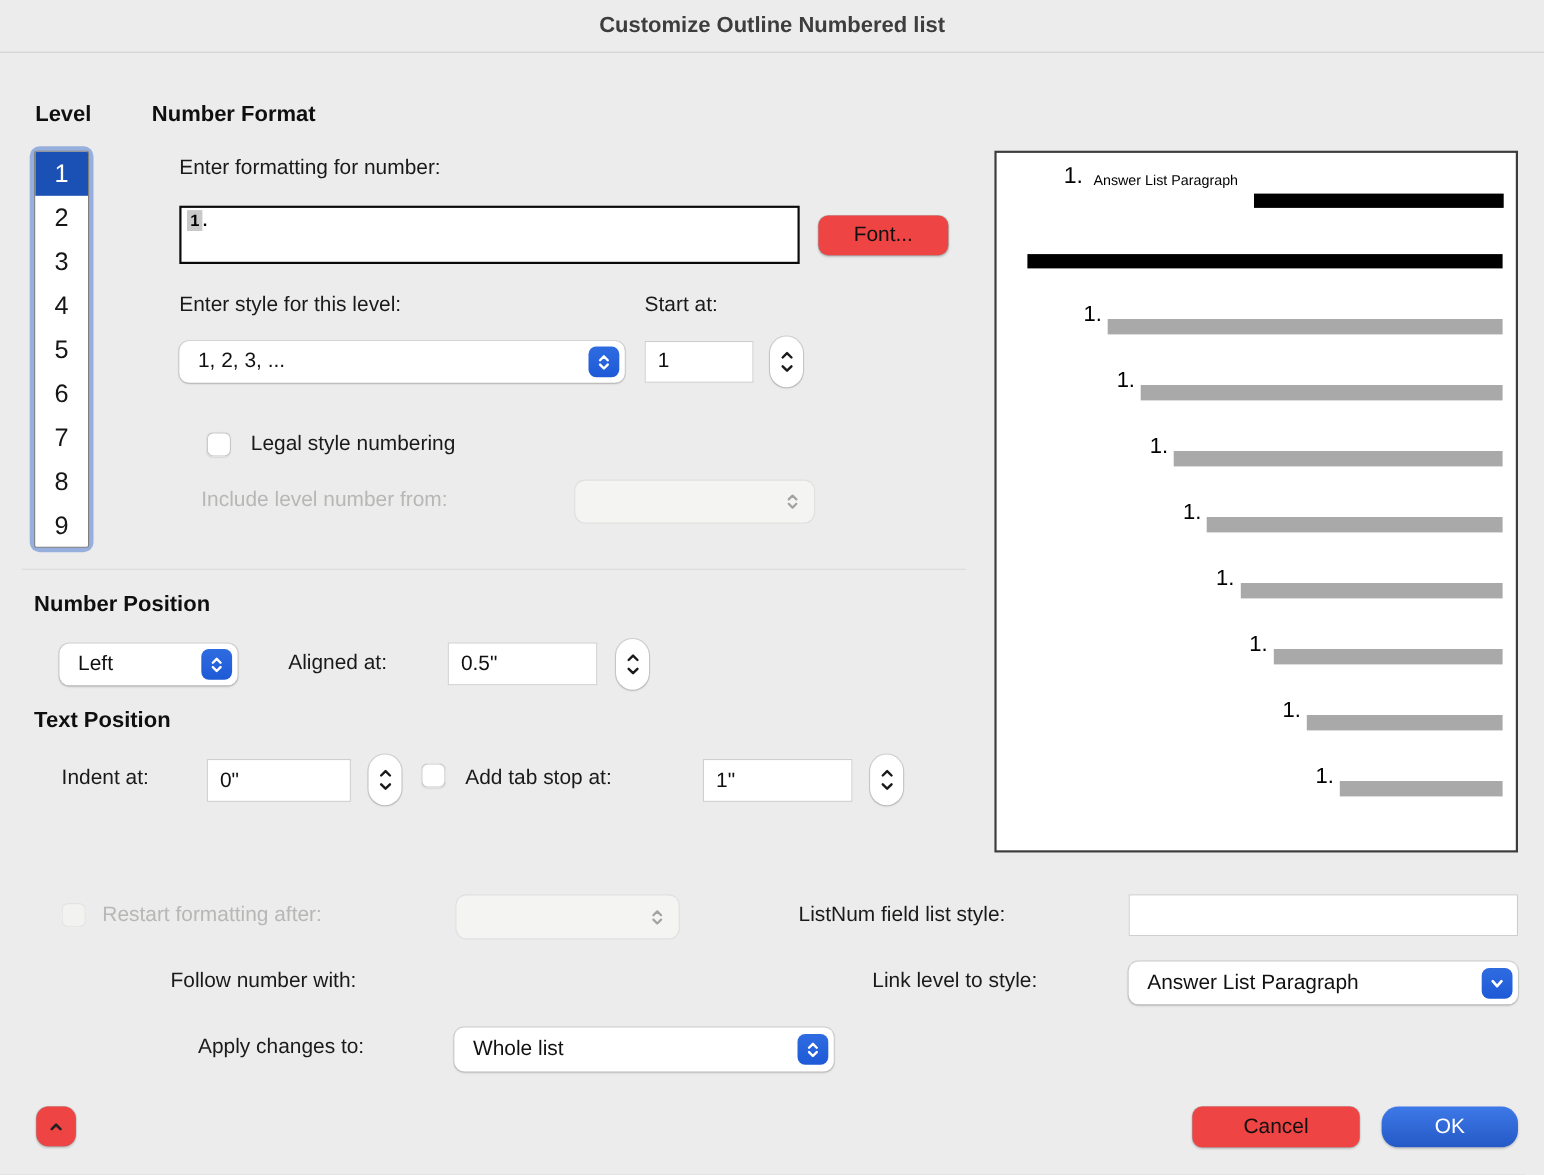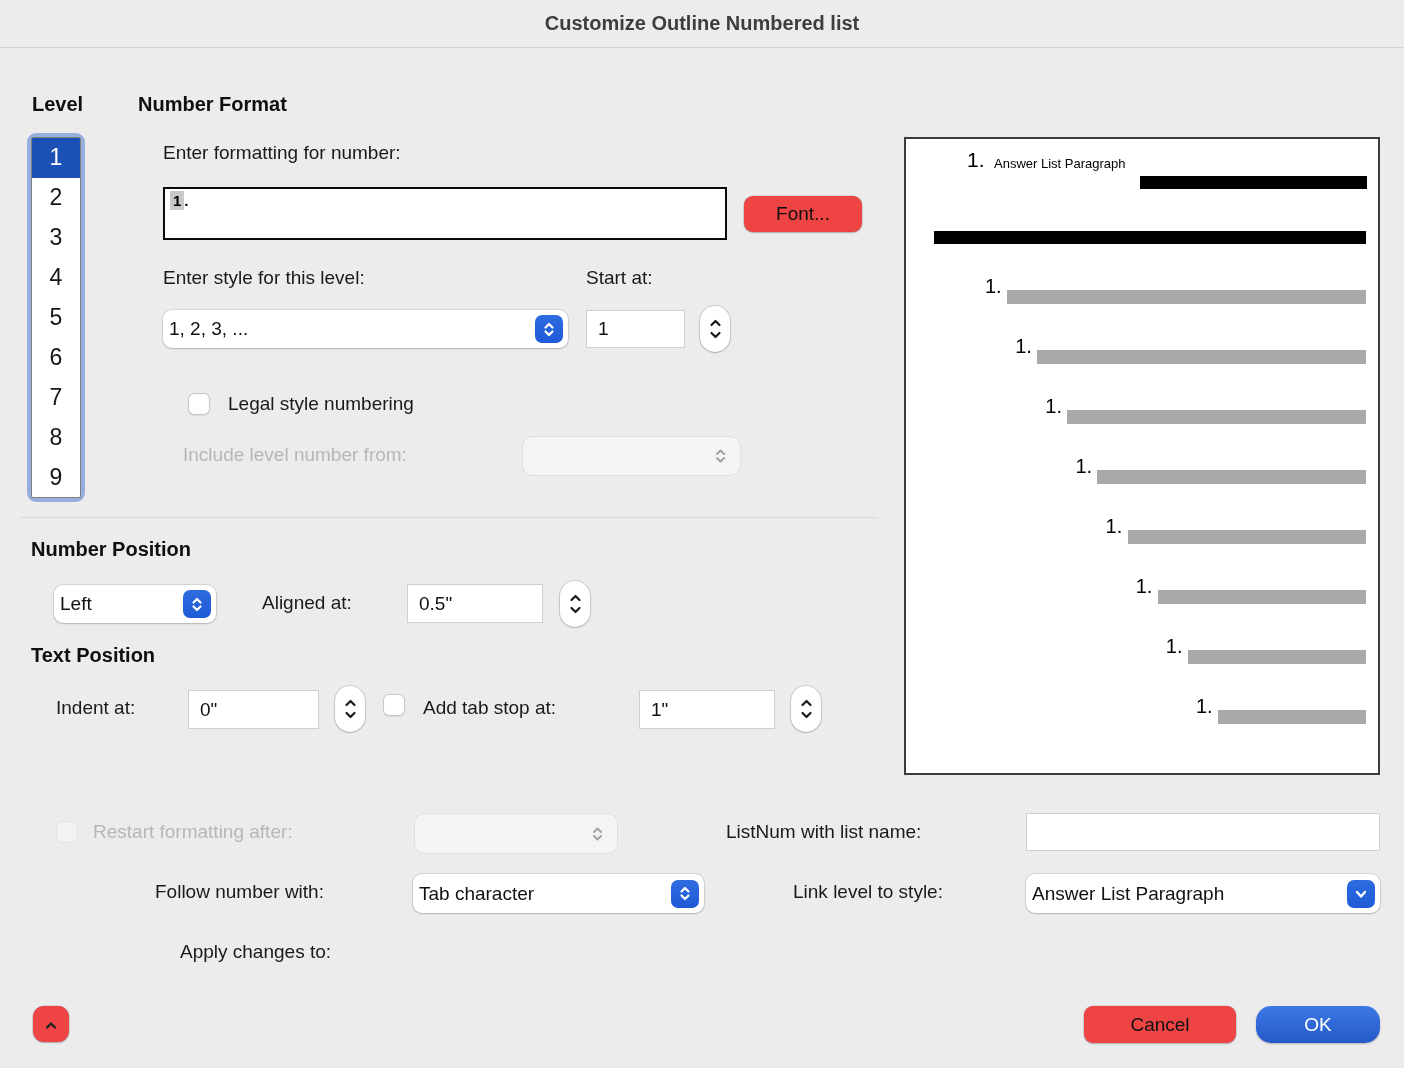--- a/index.html
+++ b/index.html
@@ -40,21 +40,21 @@
     font-size:19px;box-sizing:border-box;cursor:default;}
   .btn.white{background:#ef4444;color:#111;
     box-shadow:0 0 0 0.5px rgba(0,0,0,0.18),0 1px 2px rgba(0,0,0,0.20);}
   .btn.blue{background:linear-gradient(180deg,var(--ok-gradient-top,#3e79e8),var(--ok-gradient-bottom,#2459c6));
     color:#fff;box-shadow:0 1px 2px rgba(0,0,0,0.25);border-radius:15px;}
 
   
   .dd{position:absolute;background:#fff;border-radius:9px;box-sizing:border-box;
     box-shadow:0 0 0 1px rgba(0,0,0,0.09),0 1px 2px rgba(0,0,0,0.16);
     display:flex;align-items:center;}
-  .dd .val{font-size:19px;color:#111;padding-left:6px;white-space:nowrap;}
+  .dd .val{font-size:19px;color:#111;padding-left:17px;white-space:nowrap;}
   .dd.disabled{background:#f4f4f2;box-shadow:0 0 0 1px rgba(0,0,0,0.05);}
   .bluestep{position:absolute;right:5px;top:50%;transform:translateY(-50%);
     width:28px;height:28px;border-radius:7px;
     background:linear-gradient(180deg,var(--accent-blue-light,#2f6be0),var(--accent-blue,#1e5ad6));
     display:flex;align-items:center;justify-content:center;}
   .graychev{position:absolute;right:13px;top:50%;transform:translateY(-50%);
     display:flex;align-items:center;justify-content:center;}
 
   
   .stepw{position:absolute;width:30px;height:46px;background:#fff;border-radius:15px;
@@ -224,45 +224,45 @@
   <span class="lbl dim" style="left:93px;top:820px">Restart formatting after:</span>
   <div class="dd disabled" style="left:415px;top:814px;width:202px;height:39px">
     <span class="graychev">
       <svg width="13" height="18" viewBox="0 0 13 18">
           <path d="M3 7L6.5 3.5L10 7" fill="none" stroke="#a3a3a3" stroke-width="2" stroke-linecap="round" stroke-linejoin="round"></path>
           <path d="M3 11L6.5 14.5L10 11" fill="none" stroke="#a3a3a3" stroke-width="2" stroke-linecap="round" stroke-linejoin="round"></path>
         </svg>
     </span>
   </div>
 
-  <span class="lbl" style="left:726px;top:820px">ListNum with list name:</span>
+  <span class="lbl" style="left:726px;top:820px">ListNum field list style:</span>
   <input class="field" style="left: 1026px; top: 813px; width: 354px; height: 38px;" value="">
 
   <span class="lbl" style="left:155px;top:880px">Follow number with:</span>
-  <div class="dd" style="left:413px;top:874px;width:291px;height:39px">
-    <span class="val">Tab character</span>
+
+  <span class="lbl" style="left:793px;top:880px">Link level to style:</span>
+  <div class="dd" style="left:1026px;top:874px;width:354px;height:39px">
+    <span class="val">Answer List Paragraph</span>
+    <span class="bluestep">
+      <svg width="14" height="10" viewBox="0 0 14 10">
+          <path d="M3 3L7 7.5L11 3" fill="none" stroke="#fff" stroke-width="2.4" stroke-linecap="round" stroke-linejoin="round"></path>
+        </svg>
+    </span>
+  </div>
+
+  <span class="lbl" style="left:180px;top:940px">Apply changes to:</span>
+  <div class="dd" style="left:413px;top:934px;width:345px;height:40px">
+    <span class="val">Whole list</span>
     <span class="bluestep">
       <svg width="12" height="17" viewBox="0 0 12 17">
           <path d="M2.5 6.5L6 3L9.5 6.5" fill="none" stroke="#fff" stroke-width="2.2" stroke-linecap="round" stroke-linejoin="round"></path>
           <path d="M2.5 10.5L6 14L9.5 10.5" fill="none" stroke="#fff" stroke-width="2.2" stroke-linecap="round" stroke-linejoin="round"></path>
         </svg>
     </span>
   </div>
-
-  <span class="lbl" style="left:793px;top:880px">Link level to style:</span>
-  <div class="dd" style="left:1026px;top:874px;width:354px;height:39px">
-    <span class="val">Answer List Paragraph</span>
-    <span class="bluestep">
-      <svg width="14" height="10" viewBox="0 0 14 10">
-          <path d="M3 3L7 7.5L11 3" fill="none" stroke="#fff" stroke-width="2.4" stroke-linecap="round" stroke-linejoin="round"></path>
-        </svg>
-    </span>
-  </div>
-
-  <span class="lbl" style="left:180px;top:940px">Apply changes to:</span>
 
   <div class="btn white" style="left:33px;top:1006px;width:36px;height:36px;border-radius:11px">
     <span><svg width="14" height="9" viewBox="0 0 14 9">
           <path d="M3 6.5L7 2.5L11 6.5" fill="none" stroke="#222" stroke-width="2.4" stroke-linecap="round" stroke-linejoin="round"></path>
         </svg></span>
   </div>
   <div class="btn white" style="left:1084px;top:1006px;width:152px;height:37px">
     <span>Cancel</span>
   </div>
   <div class="btn blue" style="left:1256px;top:1006px;width:124px;height:37px">

